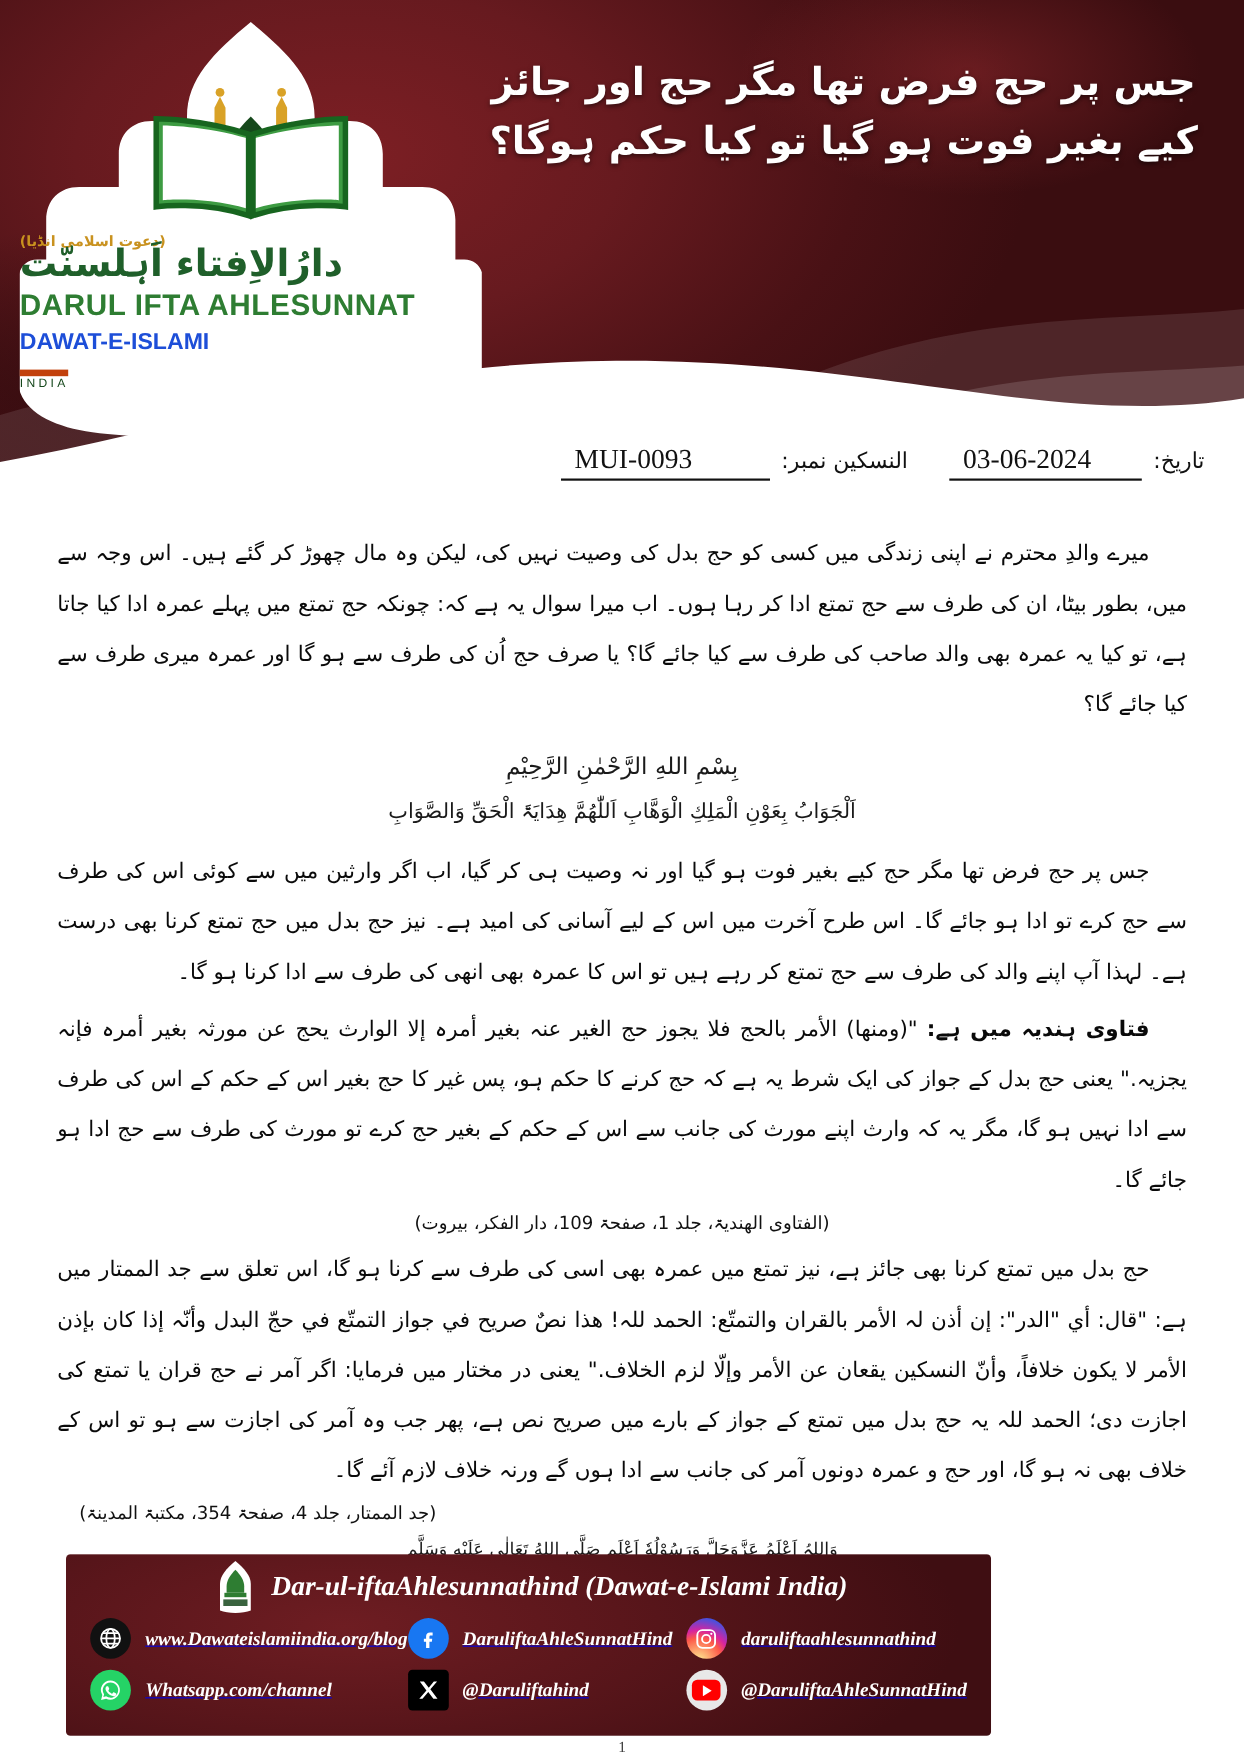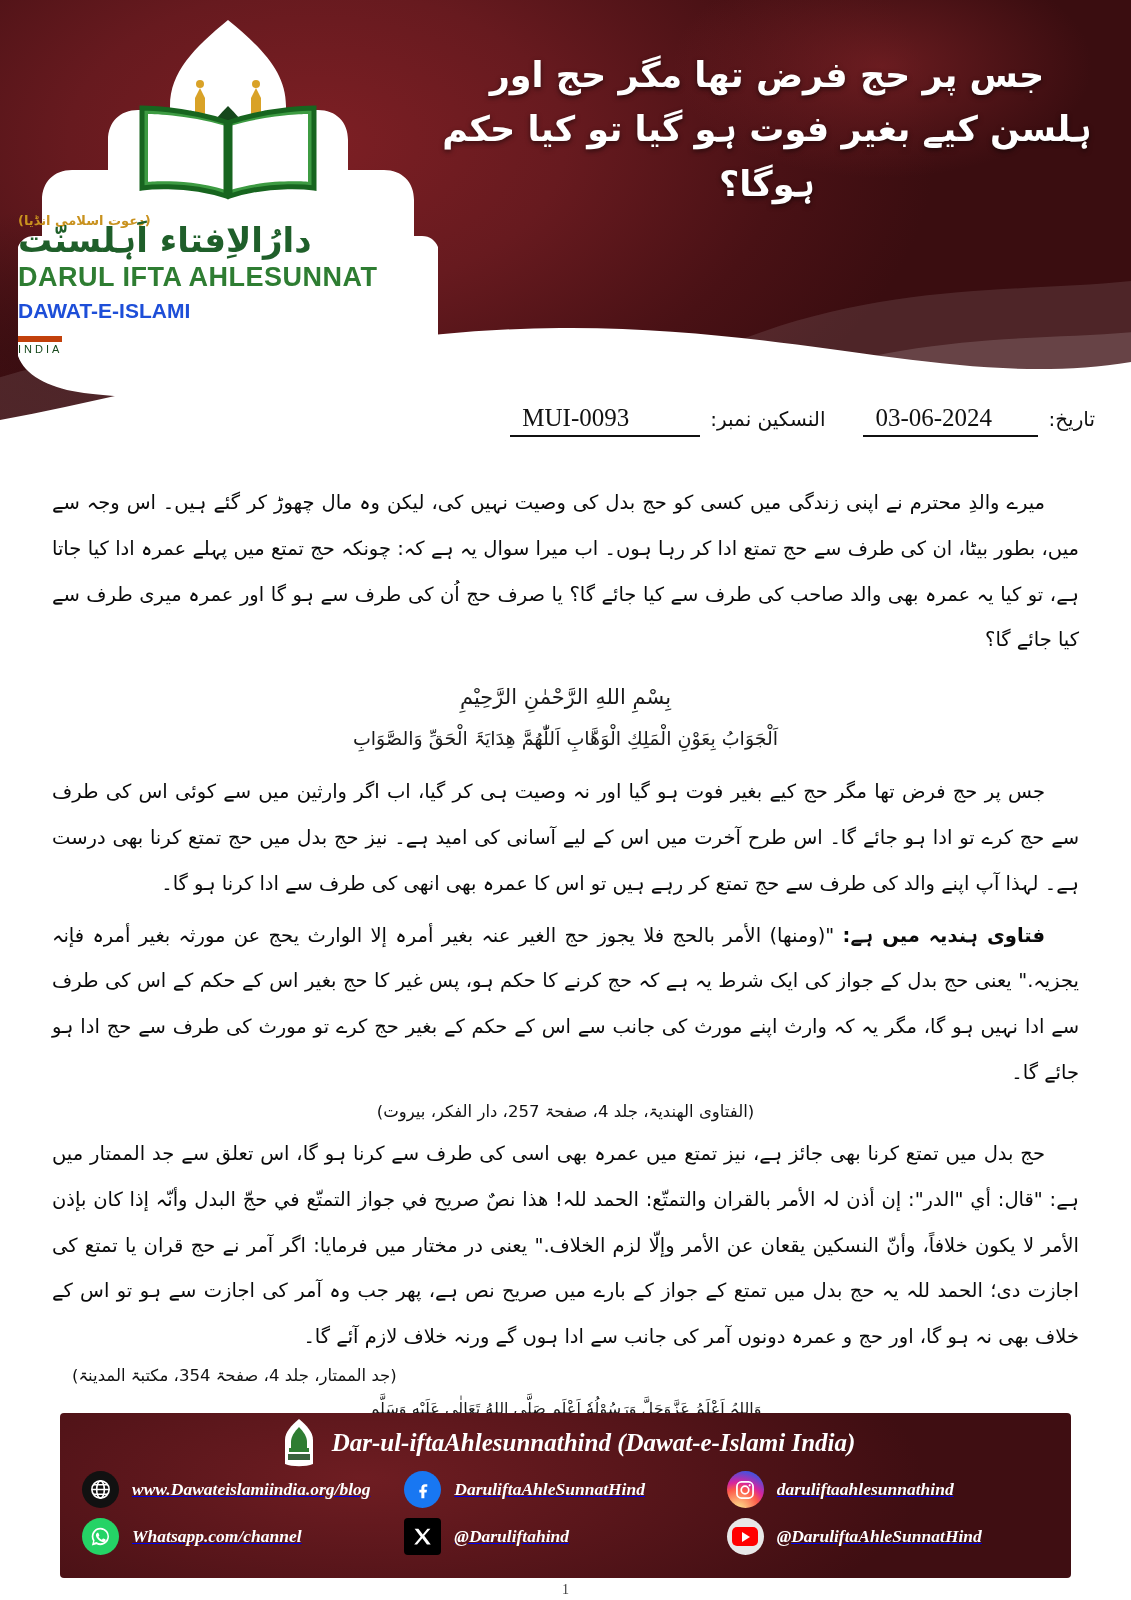--- a/index.html
+++ b/index.html
@@ -226,21 +226,21 @@
     margin-top: 14px;
     margin-bottom: 6px;
   }
   .ar-inline { font-family: "DejaVu Sans", sans-serif; }
 
   
   .footer {
     position: absolute;
     left: 60px;
     bottom: 22px;
-    width: 1011px;
+    width: 841px;
     height: 165px;
     border-radius: 4px;
     background:
       radial-gradient(ellipse 560px 190px at 30% 40%, #6e1d22 0%, #5a161b 45%, #3f0e12 100%),
       linear-gradient(180deg, #5c171c, #3b0c10);
     overflow: hidden;
     color: #fff;
     text-align: right;
   }
   .footer-title-row {
@@ -380,21 +380,21 @@
         <div class="logo-urdu">
           <span class="sub-paren">(دعوت اسلامی انڈیا)</span>
           <span>دارُالاِفتاء اَہلسنّت</span>
         </div>
         <div class="logo-en">DARUL IFTA AHLESUNNAT</div>
         <div class="logo-brand">DAWAT-E-ISLAMI</div>
         <div class="logo-brand-sub">INDIA</div>
       </div>
     </div>
 
-    <div class="doc-title">جس پر حج فرض تھا مگر حج اور ہلسن کیے بغیر فوت ہو گیا تو کیا حکم ہوگا؟</div>
+    <div class="doc-title">جس پر حج فرض تھا مگر حج اور جائز کیے بغیر فوت ہو گیا تو کیا حکم ہوگا؟</div>
   </div>
 
   <div class="meta-row">
     <div class="meta-field">
       <span class="meta-label">تاریخ:</span>
       <span class="meta-value date">03-06-2024</span>
     </div>
     <div class="meta-field">
       <span class="meta-label">النسكين نمبر:</span>
       <span class="meta-value">MUI-0093</span>
@@ -405,21 +405,21 @@
 
     <p class="para">میرے والدِ محترم نے اپنی زندگی میں کسی کو حج بدل کی وصیت نہیں کی، لیکن وہ مال چھوڑ کر گئے ہیں۔ اس وجہ سے میں، بطور بیٹا، ان کی طرف سے حج تمتع ادا کر رہا ہوں۔ اب میرا سوال یہ ہے کہ: چونکہ حج تمتع میں پہلے عمرہ ادا کیا جاتا ہے، تو کیا یہ عمرہ بھی والد صاحب کی طرف سے کیا جائے گا؟ یا صرف حج اُن کی طرف سے ہو گا اور عمرہ میری طرف سے کیا جائے گا؟</p>
 
     <div class="centered-ar basmala">بِسْمِ اللهِ الرَّحْمٰنِ الرَّحِيْمِ</div>
     <div class="centered-ar jawab">اَلْجَوَابُ بِعَوْنِ الْمَلِكِ الْوَھَّابِ اَللّٰھُمَّ ھِدَایَۃَ الْحَقِّ وَالصَّوَابِ</div>
 
     <p class="para">جس پر حج فرض تھا مگر حج کیے بغیر فوت ہو گیا اور نہ وصیت ہی کر گیا، اب اگر وارثین میں سے کوئی اس کی طرف سے حج کرے تو ادا ہو جائے گا۔ اس طرح آخرت میں اس کے لیے آسانی کی امید ہے۔ نیز حج بدل میں حج تمتع کرنا بھی درست ہے۔ لہذا آپ اپنے والد کی طرف سے حج تمتع کر رہے ہیں تو اس کا عمرہ بھی انھی کی طرف سے ادا کرنا ہو گا۔</p>
 
     <p class="para"><b>فتاوی ہندیہ میں ہے:</b> <span class="ar-inline">"(ومنھا) الأمر بالحج فلا يجوز حج الغير عنہ بغير أمرہ إلا الوارث يحج عن مورثہ بغير أمرہ فإنہ يجزیہ."</span> <span>یعنی حج بدل کے جواز کی ایک شرط یہ ہے کہ حج کرنے کا حکم ہو، پس غیر کا حج بغیر اس کے حکم کے اس کی طرف سے ادا نہیں ہو گا، مگر یہ کہ وارث اپنے مورث کی جانب سے اس کے حکم کے بغیر حج کرے تو مورث کی طرف سے حج ادا ہو جائے گا۔</span></p>
 
-    <div class="citation mid-cit">(الفتاوی الھندیۃ، جلد 4، صفحۃ 257، دار الفکر، بیروت)</div>
+    <div class="citation mid-cit">(الفتاوی الھندیۃ، جلد 1، صفحۃ 109، دار الفکر، بیروت)</div>
 
     <p class="para"><span>حج بدل میں تمتع کرنا بھی جائز ہے، نیز تمتع میں عمرہ بھی اسی کی طرف سے کرنا ہو گا، اس تعلق سے جد الممتار میں ہے:</span> <span class="ar-inline">"قال: أي "الدر": إن أذن لہ الأمر بالقران والتمتّع: الحمد للہ! ھذا نصٌ صريح في جواز التمتّع في حجّ البدل وأنّہ إذا كان بإذن الأمر لا يكون خلافاً، وأنّ النسكين يقعان عن الأمر وإلّا لزم الخلاف."</span> <span>یعنی در مختار میں فرمایا: اگر آمر نے حج قران یا تمتع کی اجازت دی؛ الحمد للہ یہ حج بدل میں تمتع کے جواز کے بارے میں صریح نص ہے، پھر جب وہ آمر کی اجازت سے ہو تو اس کے خلاف بھی نہ ہو گا، اور حج و عمرہ دونوں آمر کی جانب سے ادا ہوں گے ورنہ خلاف لازم آئے گا۔</span></p>
 
     <div class="citation left-cit">(جد الممتار، جلد 4، صفحۃ 354، مکتبۃ المدینۃ)</div>
 
     <div class="closing">وَاللہُ اَعْلَمُ عَزَّوَجَلَّ وَرَسُوْلُهٗ اَعْلَم صَلَّى اللهُ تَعَالٰى عَلَيْهِ وَسَلَّم</div>
   </div>
 
   <div class="footer">
     <div class="footer-title-row">

